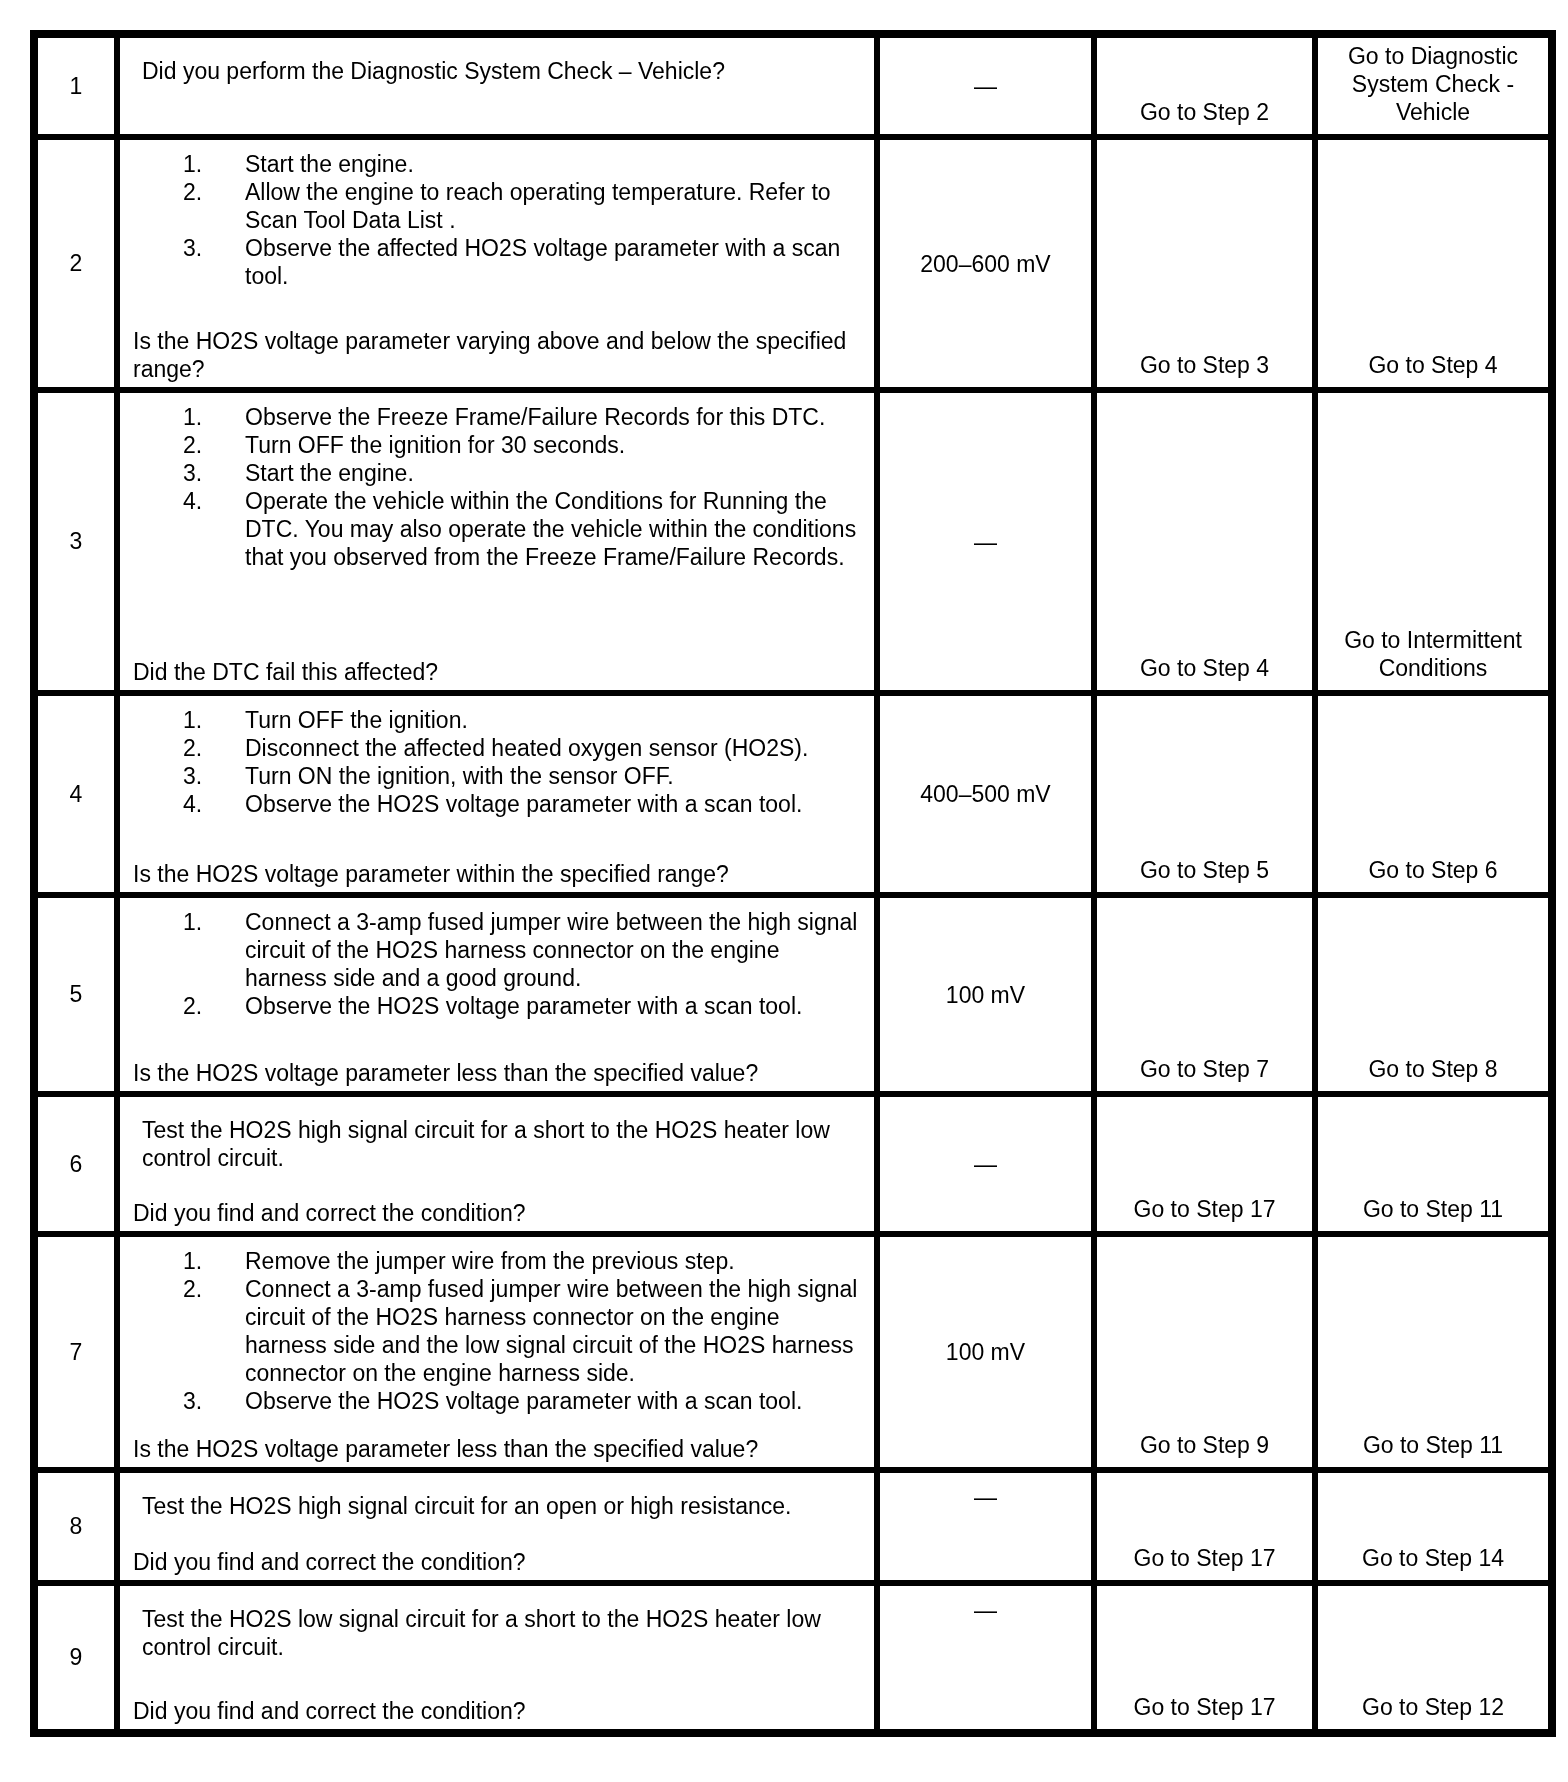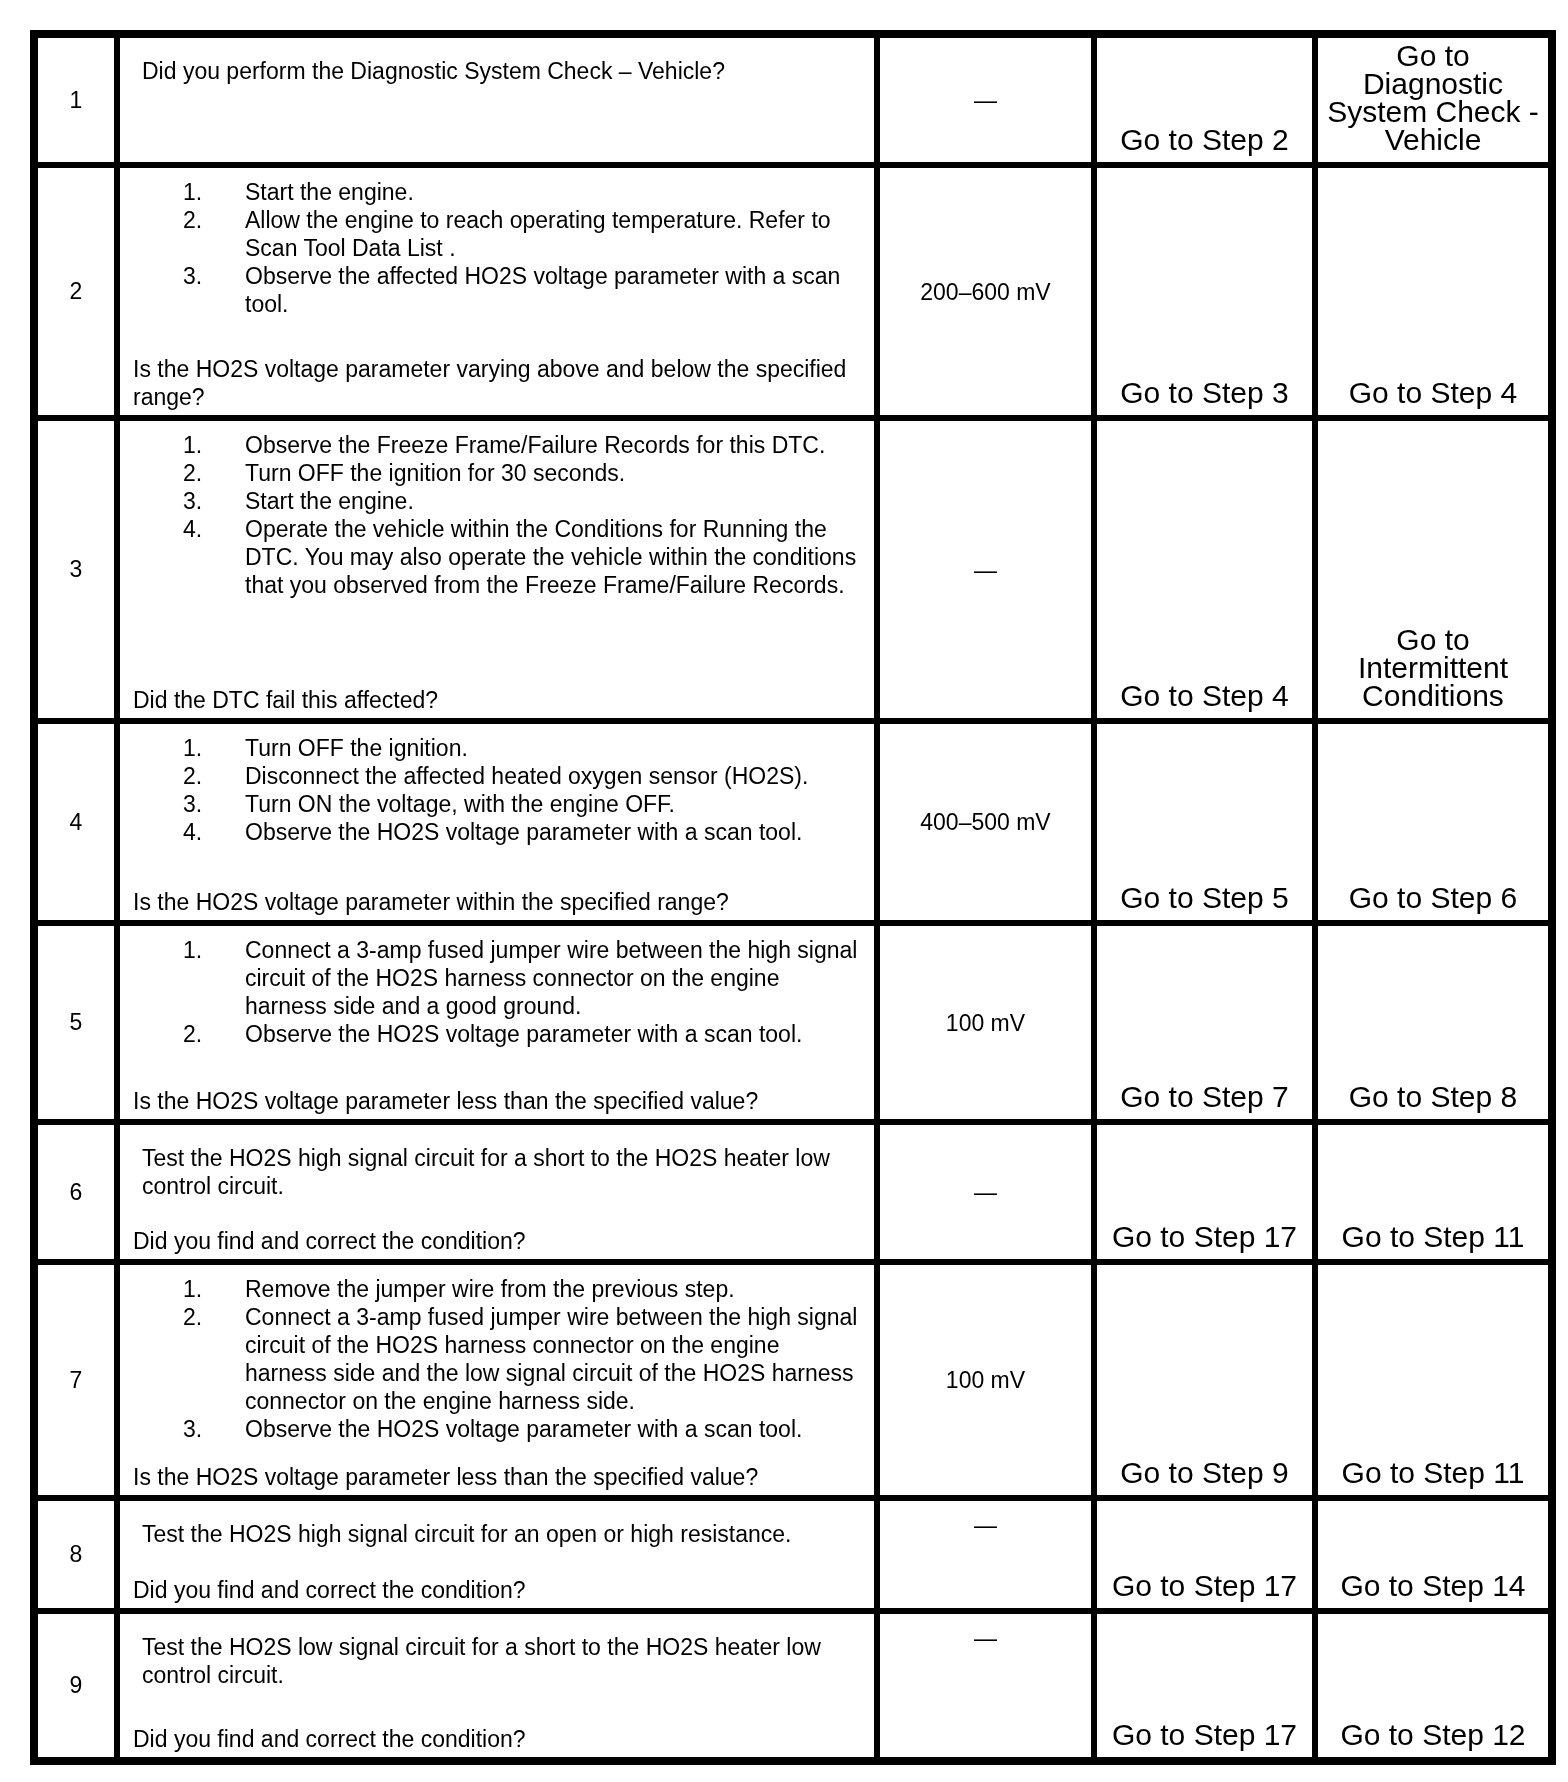--- a/index.html
+++ b/index.html
@@ -78,21 +78,21 @@
     font-size: 23px;
     line-height: 28px;
   }
   td.value.vtop {
     vertical-align: top;
     padding-top: 10px;
   }
   td.go {
     text-align: center;
     vertical-align: bottom;
-    font-size: 30px;
+    font-size: 23px;
     line-height: 28px;
     padding: 4px 8px 8px 8px;
   }
 </style>
 </head>
 <body>
 
 <table id="diag-table">
   <colgroup>
     <col style="width:83px">
@@ -143,21 +143,21 @@
     <td class="go">Go to Step 4</td>
     <td class="go">Go to Intermittent Conditions</td>
   </tr>
 
   <tr style="height:202px">
     <td class="step">4</td>
     <td class="action">
       <ol class="steps">
         <li>Turn OFF the ignition.</li>
         <li>Disconnect the affected heated oxygen sensor (HO2S).</li>
-        <li>Turn ON the voltage, with the engine OFF.</li>
+        <li>Turn ON the ignition, with the sensor OFF.</li>
         <li>Observe the HO2S voltage parameter with a scan tool.</li>
       </ol>
       <p class="q">Is the HO2S voltage parameter within the specified range?</p>
     </td>
     <td class="value">400–500 mV</td>
     <td class="go">Go to Step 5</td>
     <td class="go">Go to Step 6</td>
   </tr>
 
   <tr style="height:199px">

